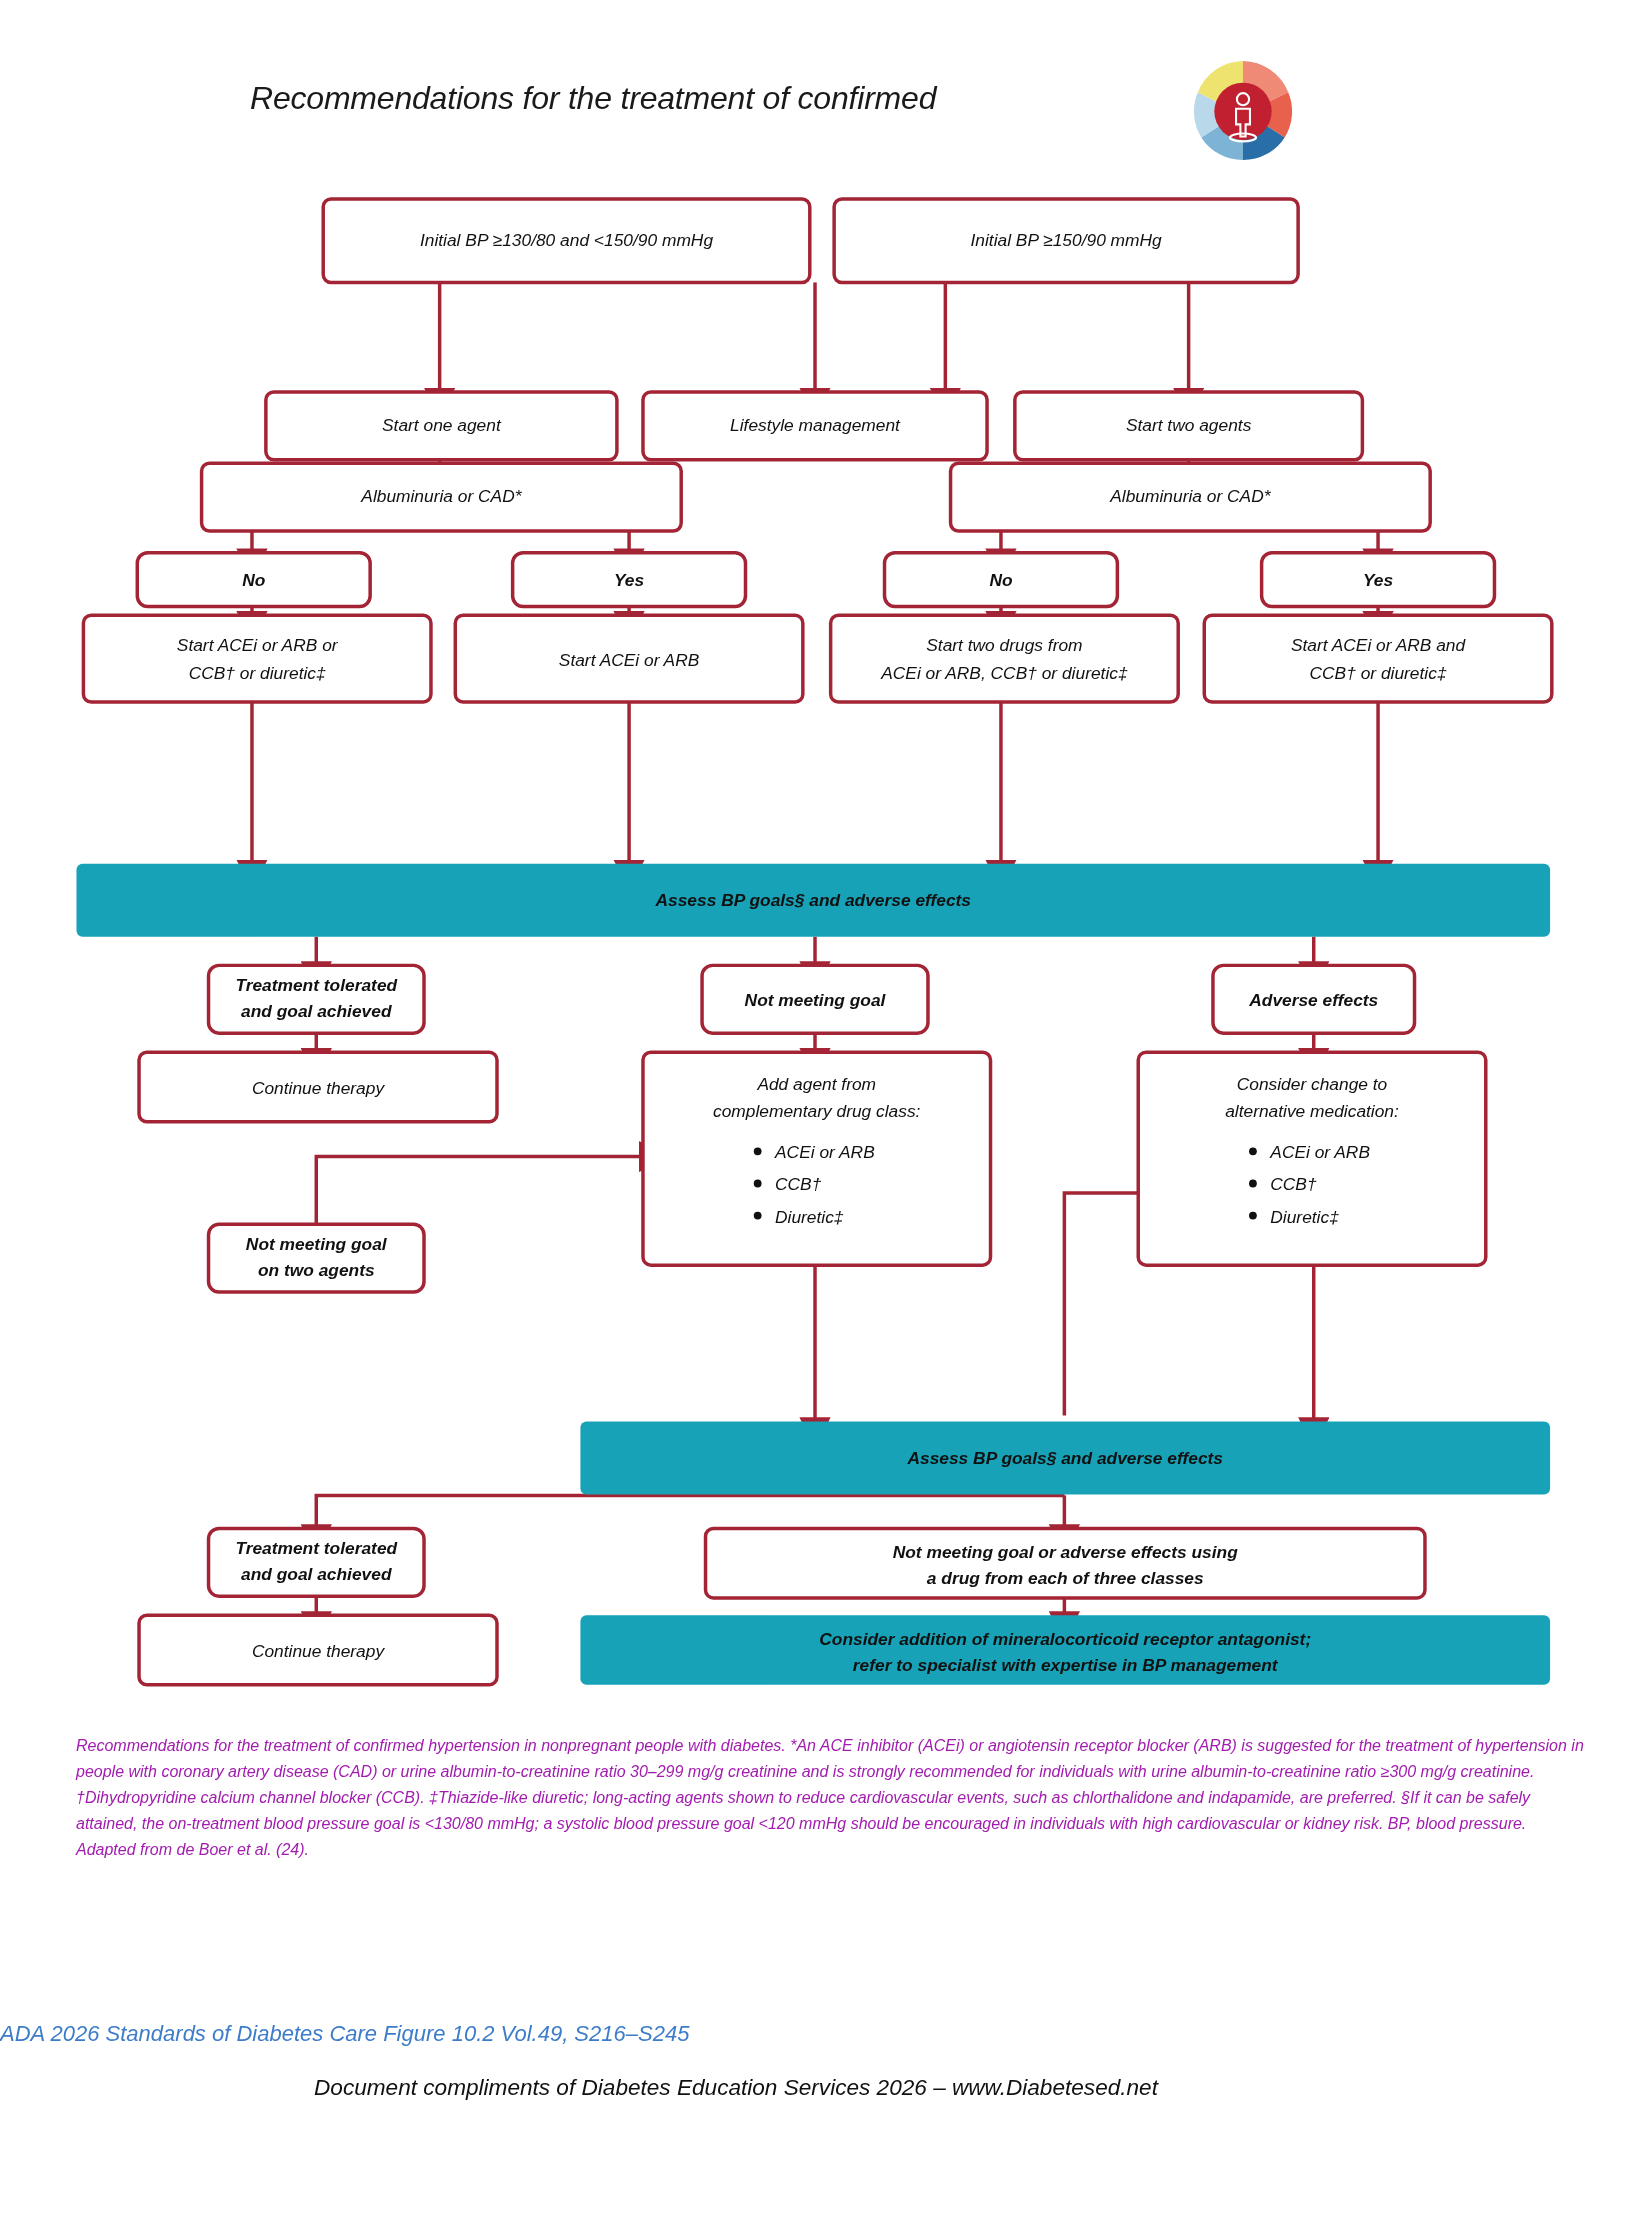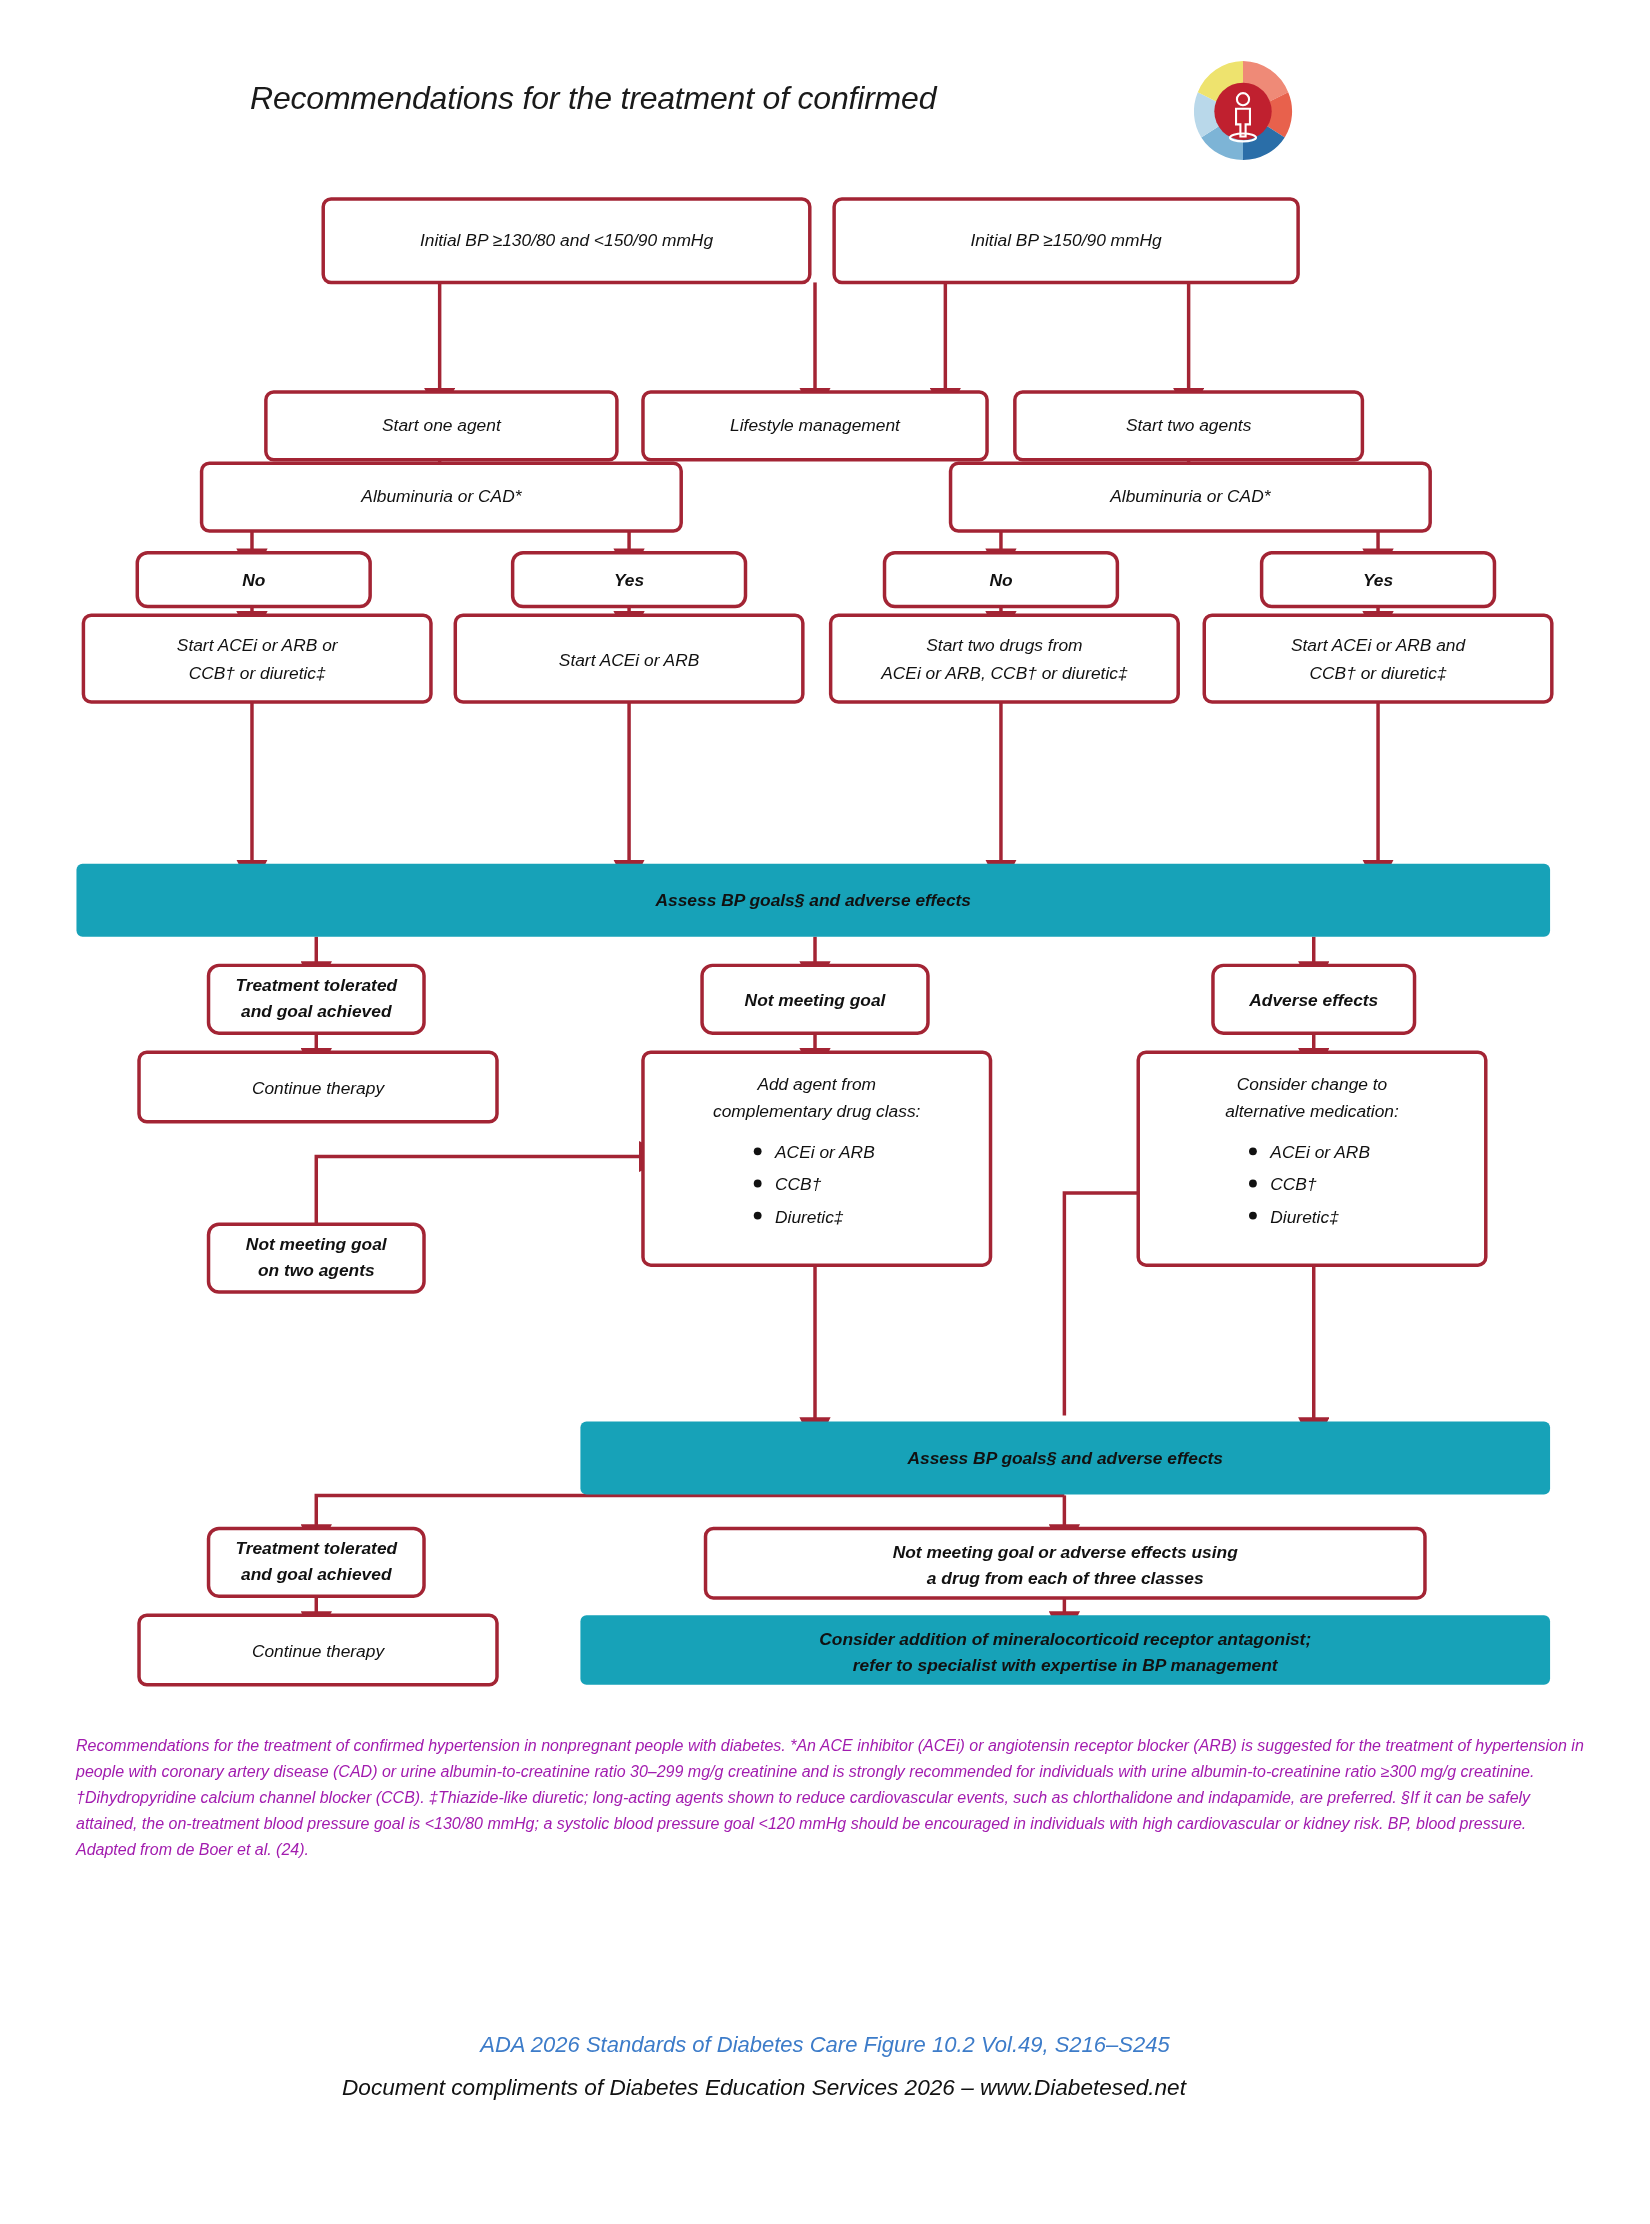--- a/index.html
+++ b/index.html
@@ -24,26 +24,26 @@
 
   
   #flow{position:absolute;left:0;top:183px;width:1650px;height:1530px;}
 
   
   .caption{
     position:absolute;left:76px;top:1733px;width:1512px;
     font-size:16px;line-height:1.62;color:#a21caf;text-align:left;
   }
   .ada{
-    position:absolute;left:0;top:2021px;width:1650px;text-align:center;
-    font-size:22px;color:#3d7cc9;margin-top:11px;
+    position:absolute;left:0;top:2021px;width:1650px;text-align:left;
+    font-size:22px;color:#3d7cc9;
   }
   .compliments{
     position:absolute;left:0;top:2075px;width:1472px;text-align:center;
-    font-size:22.6px;color:#111;padding-left:28px;
+    font-size:22.6px;color:#111;
   }
 
   
   .bx{font-family:"Liberation Sans","DejaVu Sans",sans-serif;font-size:20px;fill:#111;}
   .bxb{font-family:"Liberation Sans","DejaVu Sans",sans-serif;font-size:20px;fill:#111;font-weight:bold;}
 </style>
 </head>
 <body>
 
 <div id="page">

